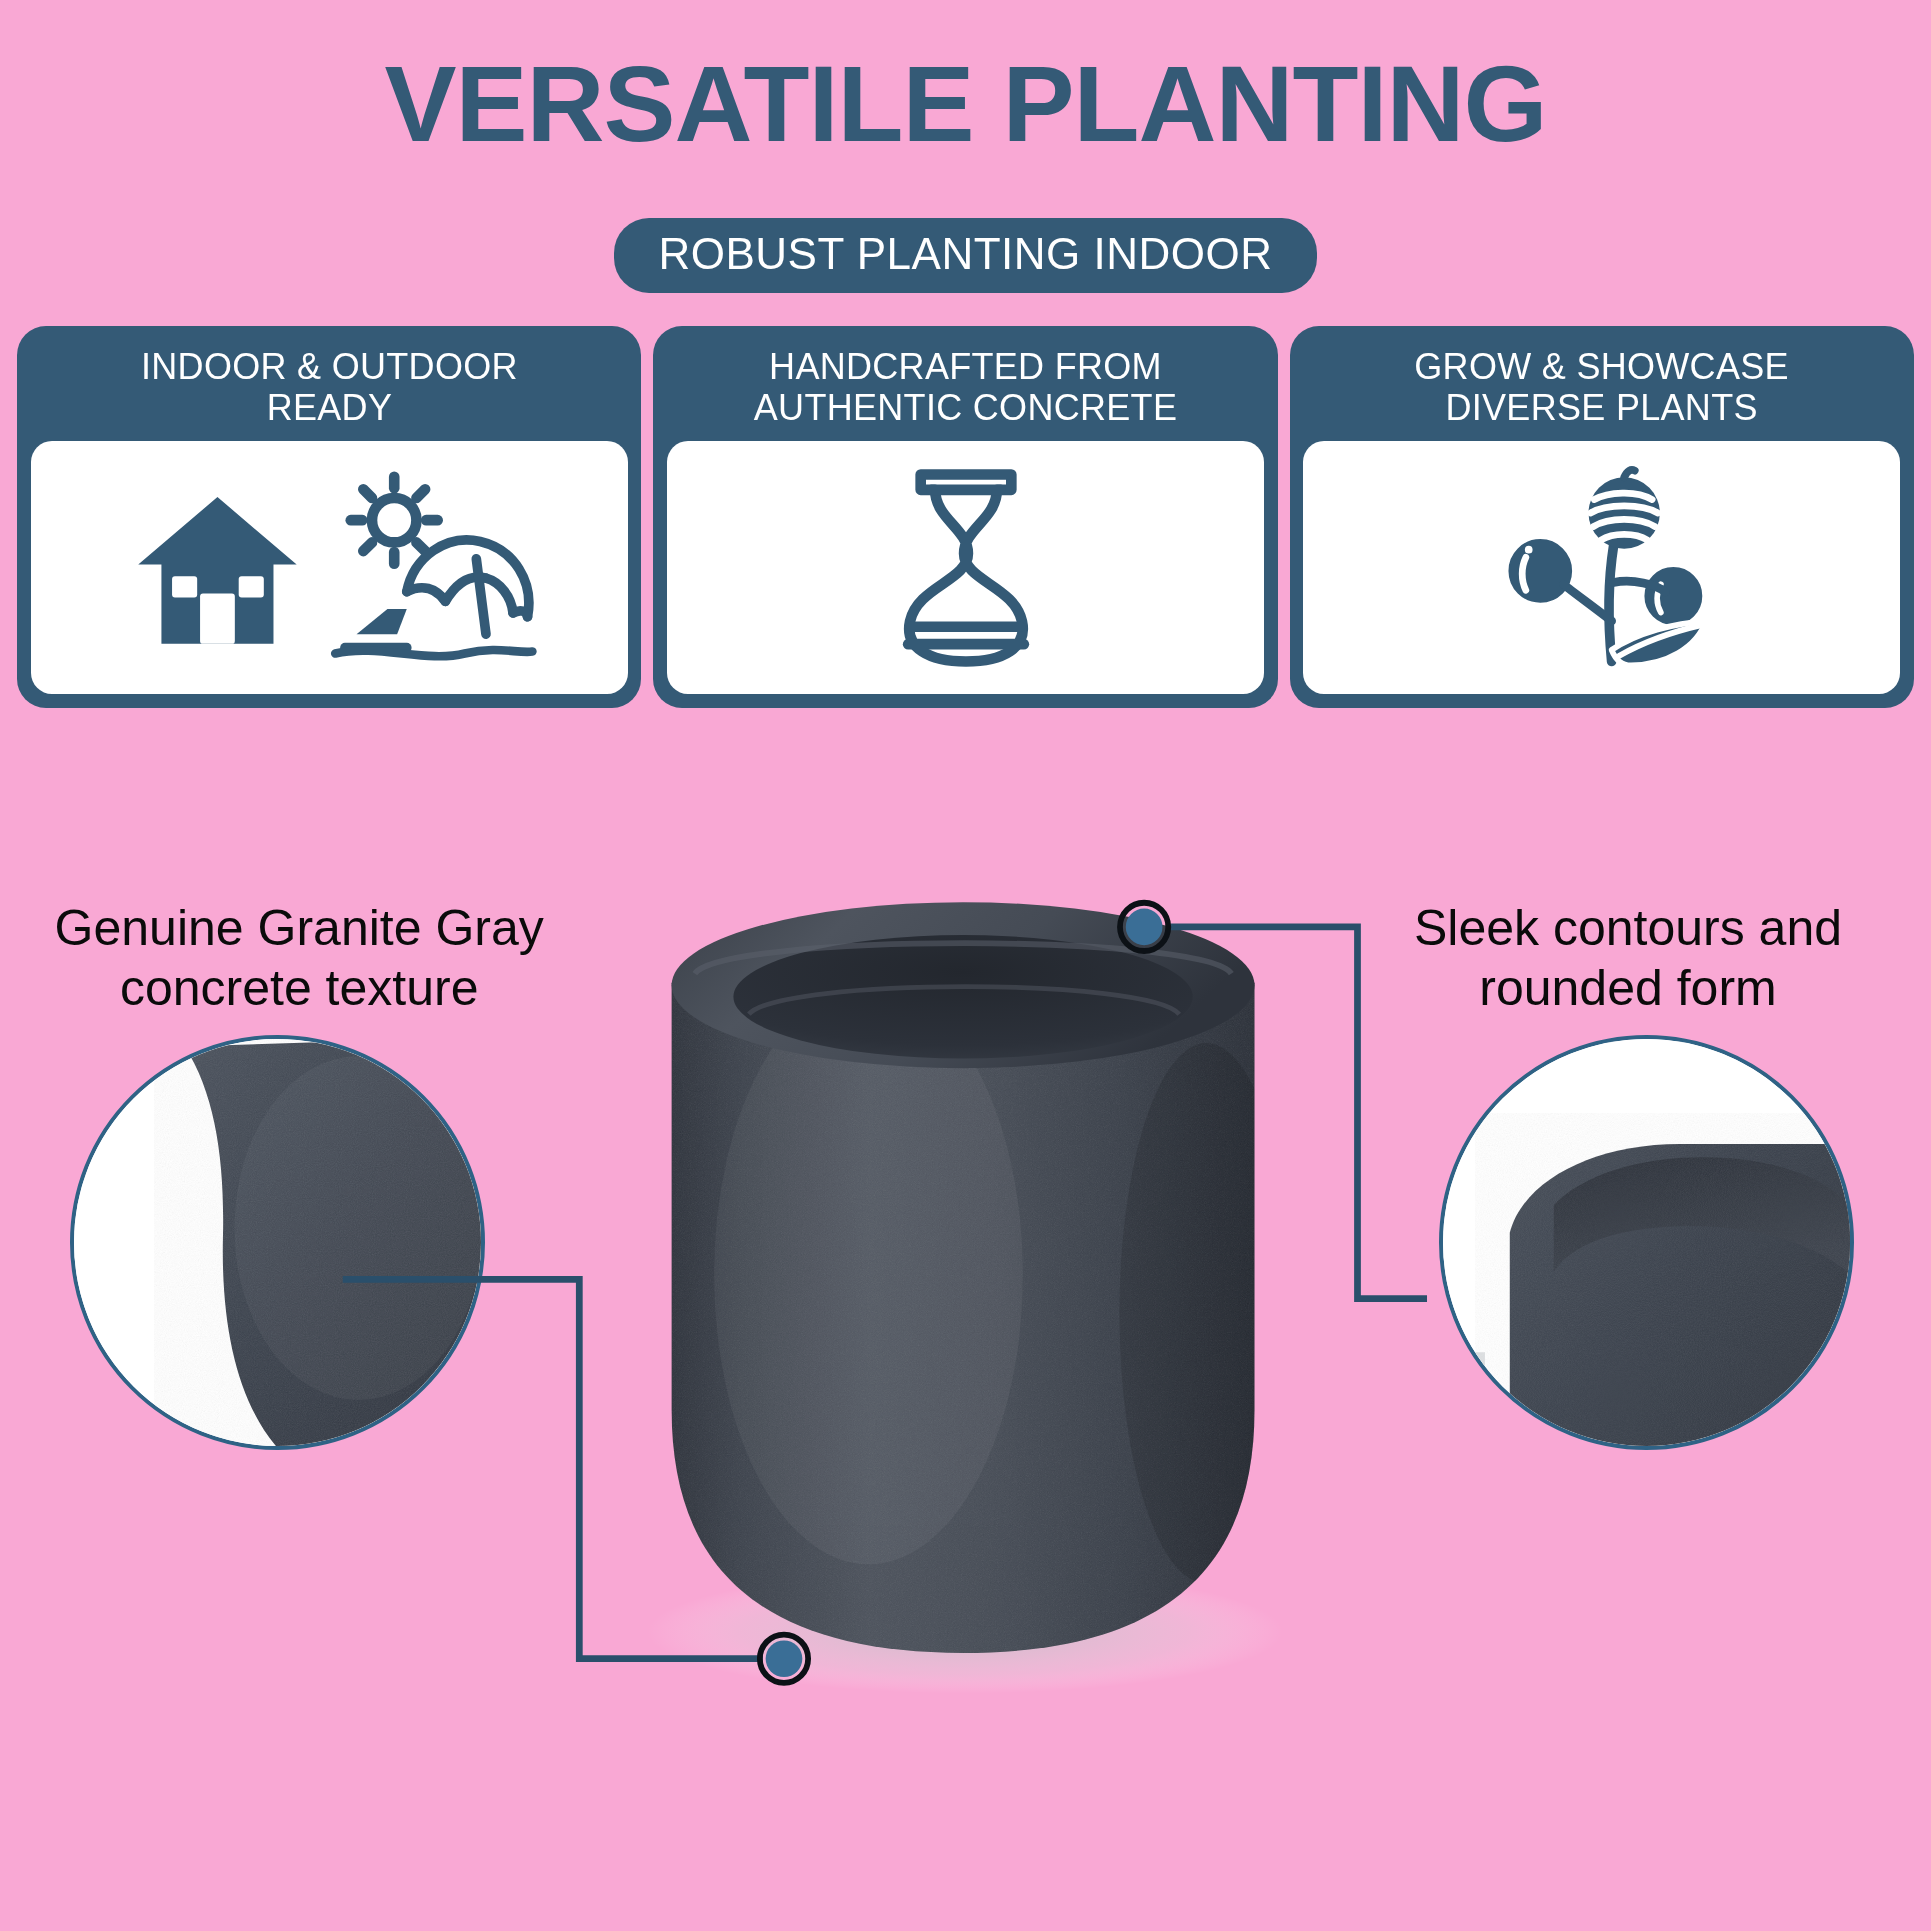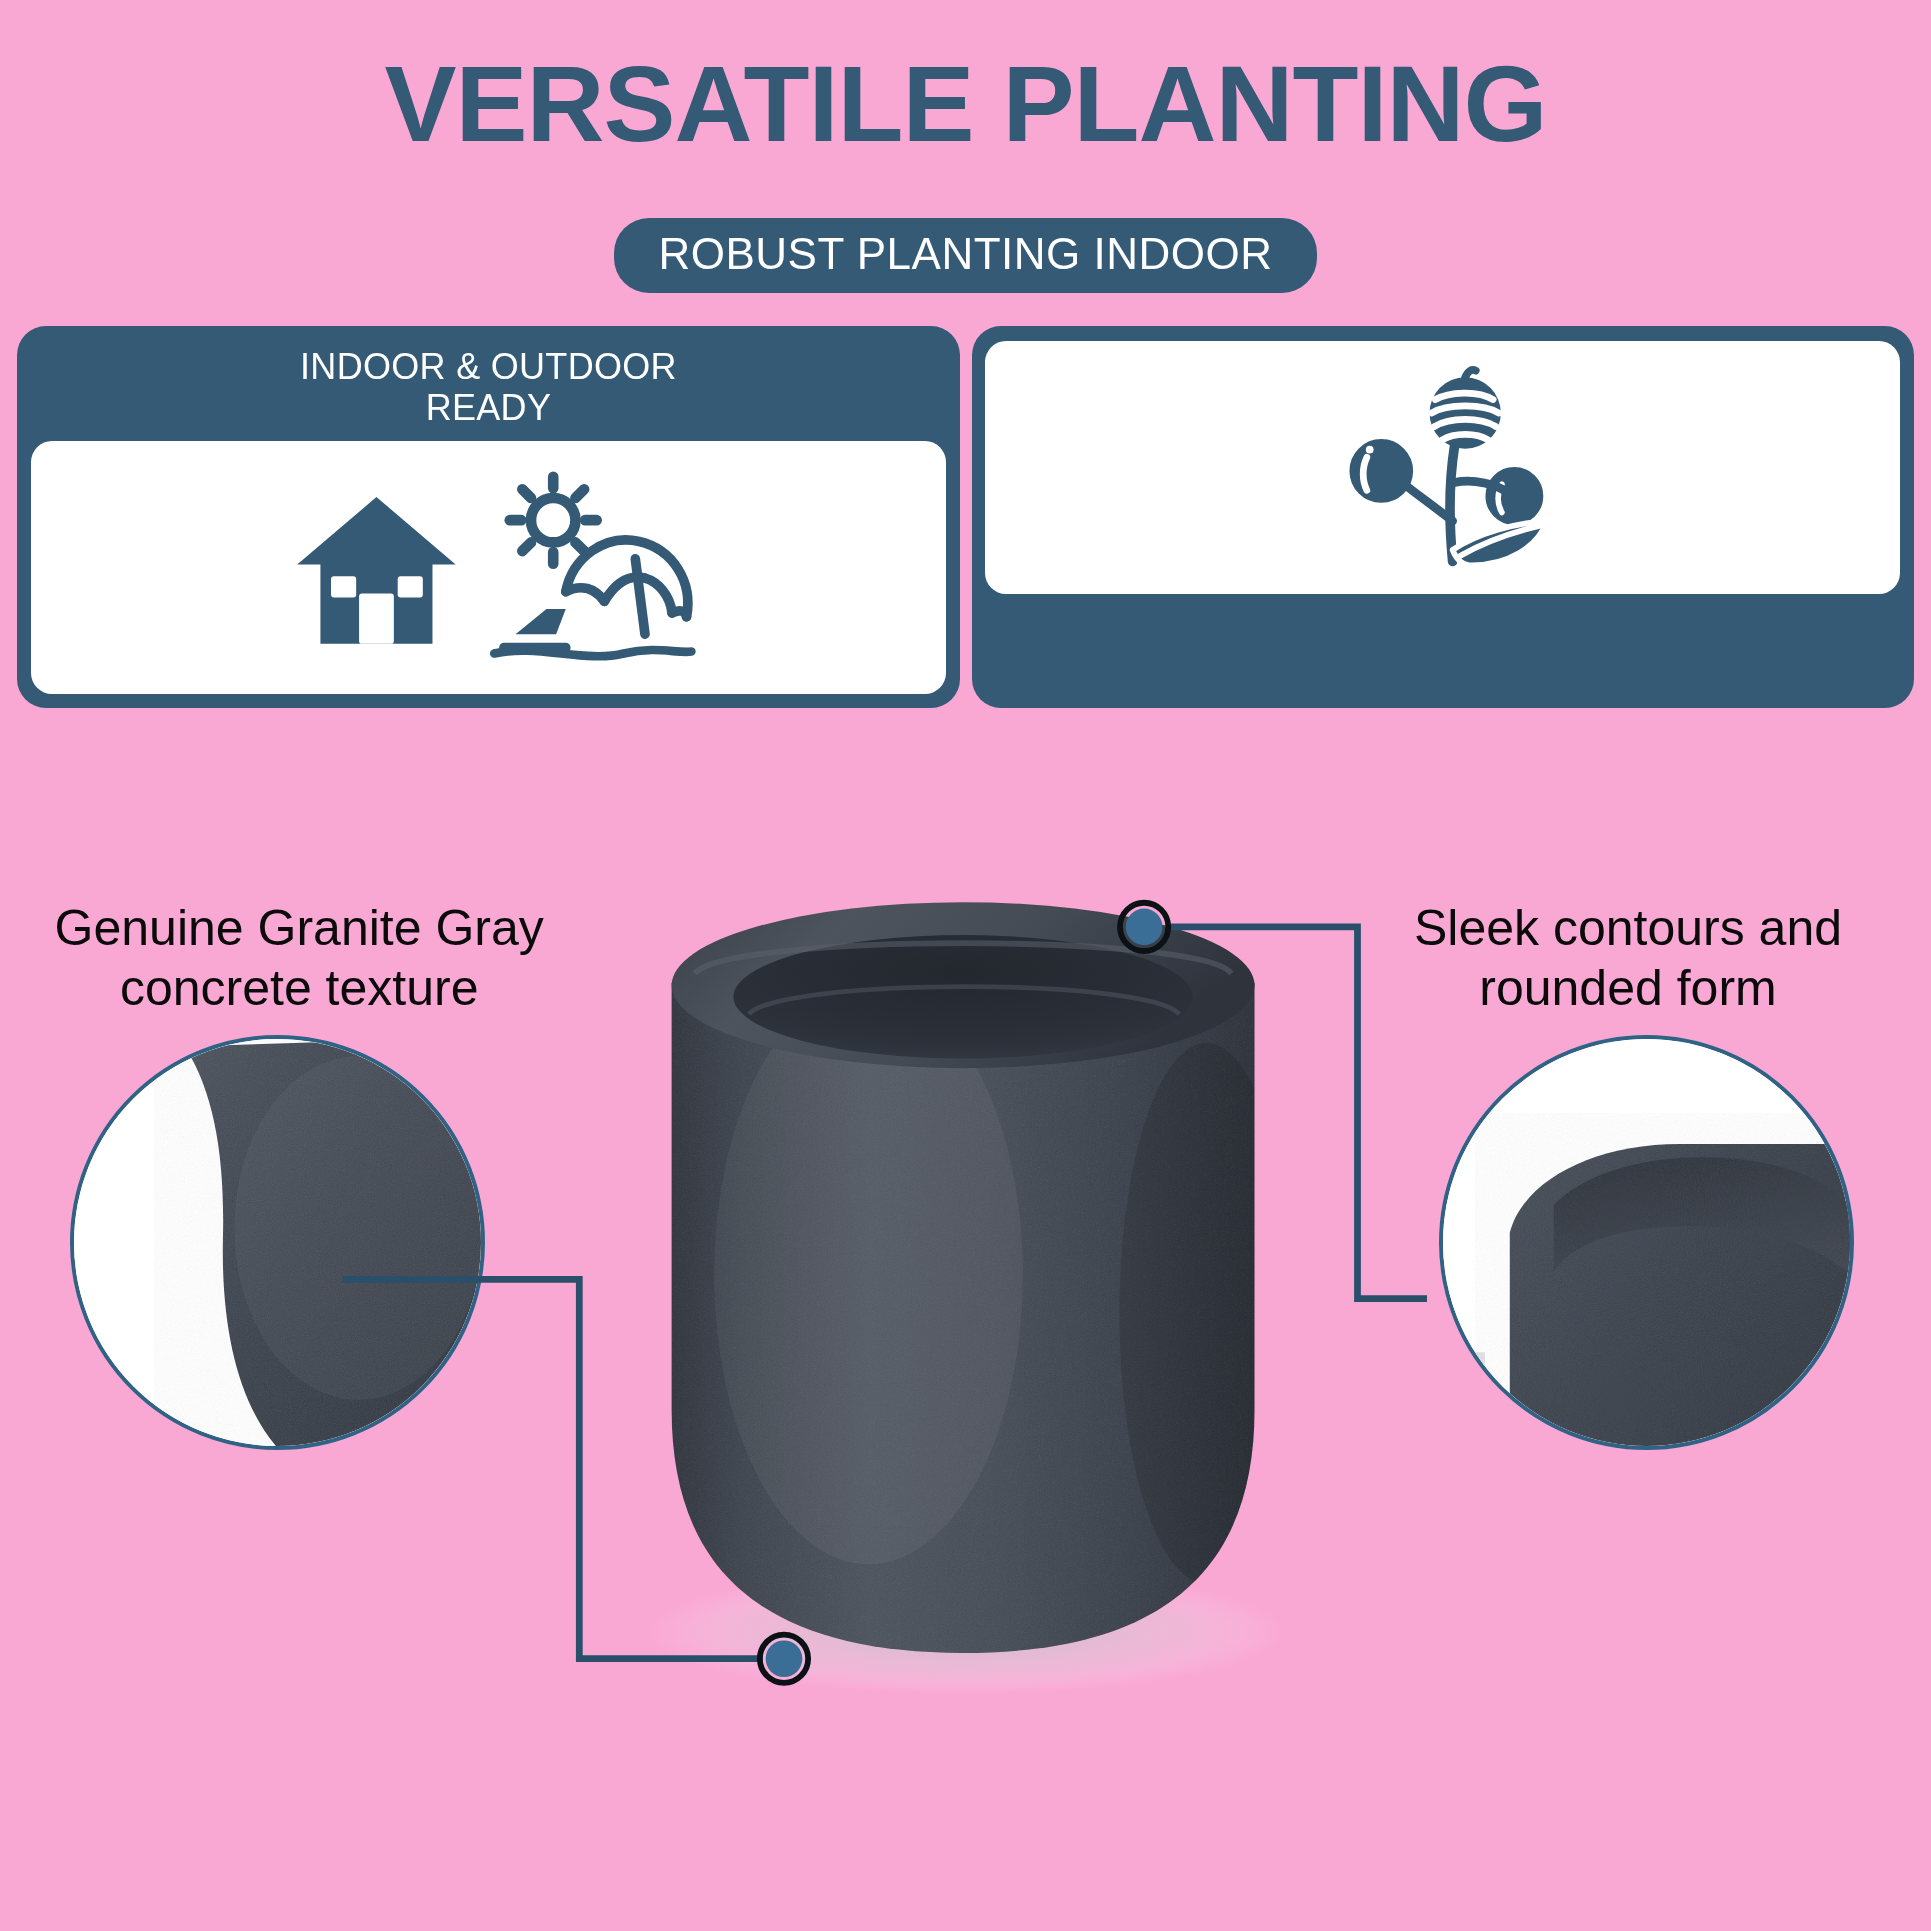--- a/index.html
+++ b/index.html
@@ -155,22 +155,46 @@
 
             <path d="M248 176 L290 176 L300 150 L280 150 Z" fill="#345a76" stroke="none"></path>
             <line x1="236" y1="190" x2="300" y2="190"></line>
 
             <path d="M226 196 C270 186 320 206 360 196 C394 188 414 196 430 194" stroke-width="9"></path>
           </g>
         </svg>
       </div>
     </div>
 
-
     <div class="fbox">
+      <div class="fbox-title">HANDCRAFTED FROM
+AUTHENTIC CONCRETE</div>
+      <div class="fbox-panel">
+        <svg width="232" height="217" viewBox="0 0 240 225" fill="none">
+
+          <g stroke="#345a76" stroke-width="11" stroke-linecap="round" stroke-linejoin="round" fill="none">
+            <path d="M73 16 L167 16 L167 32 L152 32
+                     C152 62 118 72 118 98
+                     C118 126 170 132 178 168
+                     C184 196 158 210 120 210
+                     C82 210 56 196 62 168
+                     C70 132 122 126 122 98
+                     C122 72 88 62 88 32
+                     L73 32 Z"></path>
+            <line x1="64" y1="174" x2="176" y2="174"></line>
+            <line x1="60" y1="192" x2="180" y2="192"></line>
+            <line x1="84" y1="32" x2="156" y2="32"></line>
+          </g>
+        </svg>
+      </div>
+    </div>
+
+    <div class="fbox">
+      <div class="fbox-title">GROW &amp; SHOWCASE
+DIVERSE PLANTS</div>
       <div class="fbox-panel">
         <svg width="270" height="222" viewBox="0 0 280 230" fill="none">
 
           <g>
 
             <path d="M150 212 C146 170 146 130 152 92" stroke="#345a76" stroke-width="10" stroke-linecap="round" fill="none"></path>
 
             <g>
               <circle cx="163" cy="58" r="37" fill="#345a76"></circle>
               <path d="M132 44 C146 36 176 34 192 44" stroke="#ffffff" stroke-width="7" fill="none" stroke-linecap="round"></path>

